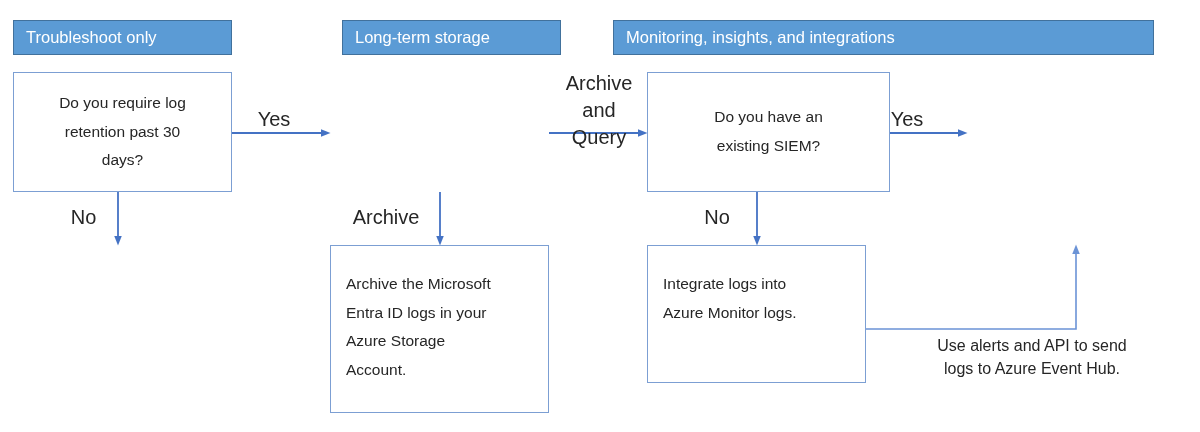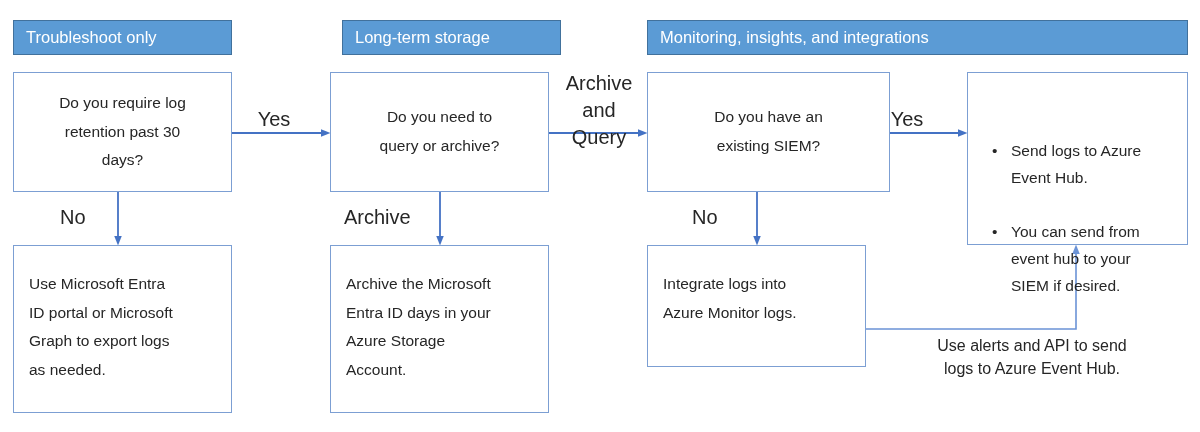--- a/index.html
+++ b/index.html
@@ -27,21 +27,21 @@
   }
   .bx.center { display:flex; align-items:center; justify-content:center; text-align:center; padding:0 10px; }
   .bx.left { padding:24px 10px 0 15px; }
   .bx ul { list-style:none; margin:0; padding:8px 8px 0 22px; line-height:1.75; }
   .bx li { position:relative; padding-left:21px; }
   .bx li::before { content:"\2022"; position:absolute; left:2px; }
   .lbl {
     position:absolute; font-size:20px; line-height:1.35; white-space:pre-line;
   }
   .lbl.center { text-align:center; }
-  .lbl.right { text-align:left; }
+  .lbl.right { text-align:center; }
   .lbl.wrap { line-height:1.45; font-size:16px; }
 </style>
 </head>
 <body>
 
 <div class="stage">
 
   <svg class="edges" viewBox="0 0 1200 432" xmlns="http://www.w3.org/2000/svg">
     <defs>
       <marker id="arrowDark" markerWidth="10" markerHeight="9" refX="0.5" refY="3.75" orient="auto" markerUnits="userSpaceOnUse">
@@ -55,48 +55,33 @@
     <line class="edge" x1="118" y1="192" x2="118" y2="236.5" marker-end="url(#arrowDark)"></line>
     <line class="edge" x1="440" y1="192" x2="440" y2="236.5" marker-end="url(#arrowDark)"></line>
     <line class="edge" x1="549" y1="133" x2="638.5" y2="133" marker-end="url(#arrowDark)"></line>
     <line class="edge" x1="866" y1="133" x2="958.5" y2="133" marker-end="url(#arrowDark)"></line>
     <line class="edge" x1="757" y1="192" x2="757" y2="236.5" marker-end="url(#arrowDark)"></line>
     <polyline class="edge light" points="866,329 1076,329 1076,253.5" marker-end="url(#arrowLight)"></polyline>
   </svg>
 
   <div class="hdr" style="left:13px;top:20px;width:219px">Troubleshoot only</div>
   <div class="hdr" style="left:342px;top:20px;width:219px">Long-term storage</div>
-  <div class="hdr" style="left:647px;top:20px;width:541px">Monitoring, insights, and integrations</div>
+  <div class="hdr" style="left:613px;top:20px;width:541px">Monitoring, insights, and integrations</div>
 
   <div class="bx center" style="left:13px;top:72px;width:219px;height:120px">Do you require log
 retention past 30
 days?</div>
-  <div class="bx center" style="left:330px;top:72px;width:219px;height:120px">Do you need to
-query or archive?</div>
   <div class="bx center" style="left:647px;top:72px;width:243px;height:120px">Do you have an
 existing SIEM?</div>
-  <div class="bx" style="left:967px;top:72px;width:221px;height:173px">
-    <ul>
-      <li>Send logs to Azure
-Event Hub.</li>
-      <li>You can send from
-event hub to your
-SIEM if desired.</li>
-    </ul>
-  </div>
 
-  <div class="bx left" style="left:13px;top:245px;width:219px;height:168px">Use Microsoft Entra
-ID portal or Microsoft
-Graph to export logs
-as needed.</div>
   <div class="bx left" style="left:330px;top:245px;width:219px;height:168px">Archive the Microsoft
-Entra ID days in your
+Entra ID logs in your
 Azure Storage
 Account.</div>
-  <div class="bx left" style="left:647px;top:245px;width:219px;height:122px">Integrate logs into
+  <div class="bx left" style="left:647px;top:245px;width:219px;height:138px">Integrate logs into
 Azure Monitor logs.</div>
 
   <div class="lbl center" style="left:238px;top:106px;width:72px">Yes</div>
   <div class="lbl right" style="left:60px;top:204px;width:47px">No</div>
   <div class="lbl right" style="left:344px;top:204px;width:84px">Archive</div>
   <div class="lbl center" style="left:560px;top:70px;width:78px">Archive
 and
 Query</div>
   <div class="lbl center" style="left:872px;top:106px;width:70px">Yes</div>
   <div class="lbl right" style="left:692px;top:204px;width:50px">No</div>

